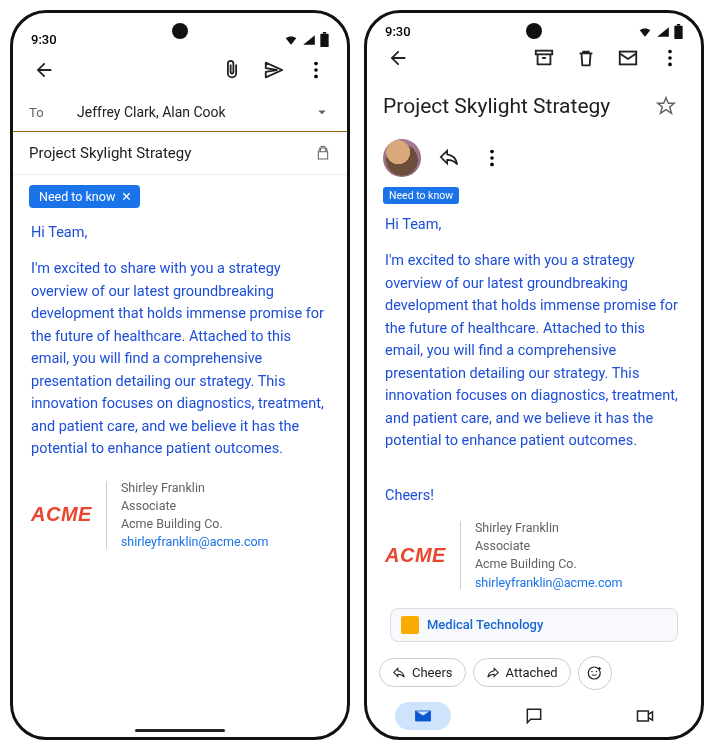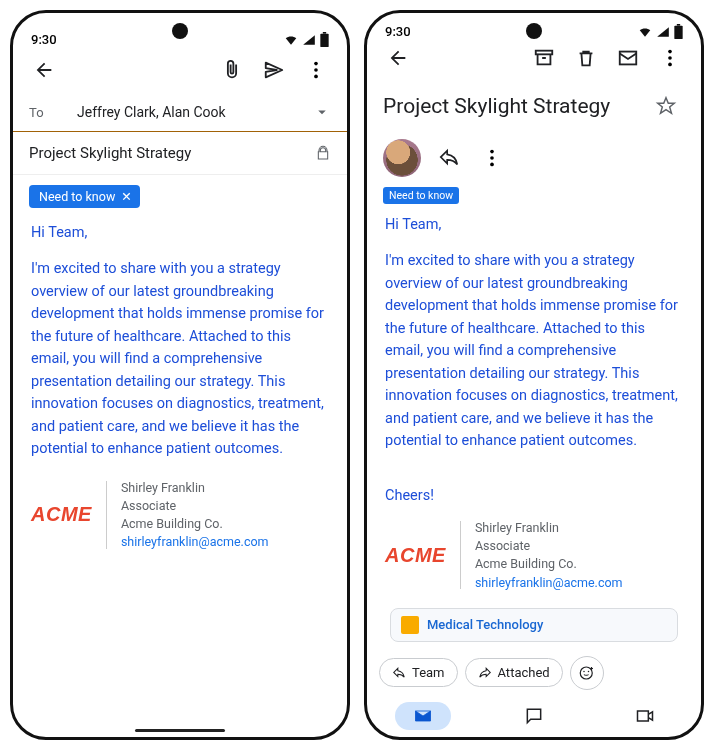--- a/index.html
+++ b/index.html
@@ -371,21 +371,21 @@
   <div class="attach-card">
     <div class="file-icon"></div>
     <span>Medical Technology</span>
   </div>
 
   <div class="reply-row">
     <div class="pill">
       <svg width="14" height="14" viewBox="0 0 24 24">
           <path d="M10 8V4L3 11l7 7v-4c5 0 8 1 11 5-1-6-4-10-11-11z" fill="none" stroke="#202124" stroke-width="1.8"></path>
         </svg>
-      <span>Team</span>
+      <span>Cheers</span>
     </div>
     <div class="pill">
       <svg width="14" height="14" viewBox="0 0 24 24">
           <path d="M14 8V4l7 7-7 7v-4c-5 0-8 1-11 5 1-6 4-10 11-11z" fill="none" stroke="#202124" stroke-width="1.8"></path>
         </svg>
       <span>Attached</span>
     </div>
     <div class="emoji-btn">
       <svg width="18" height="18" viewBox="0 0 24 24">
           <circle cx="11" cy="12" r="8" fill="none" stroke="#202124" stroke-width="1.6"></circle>

